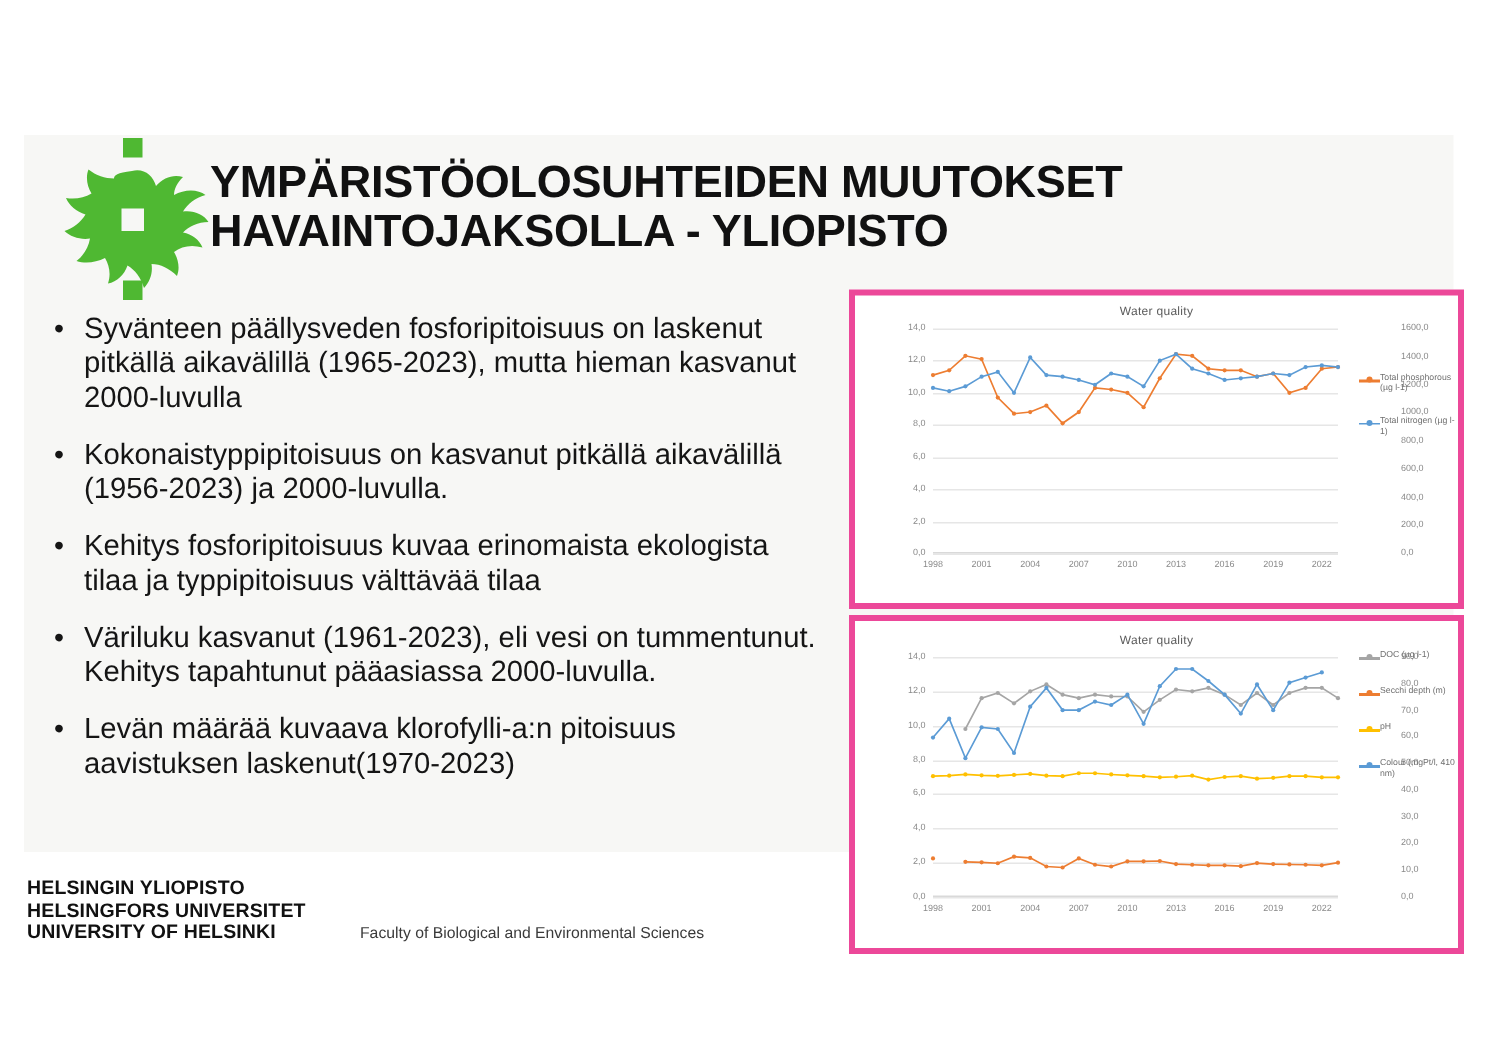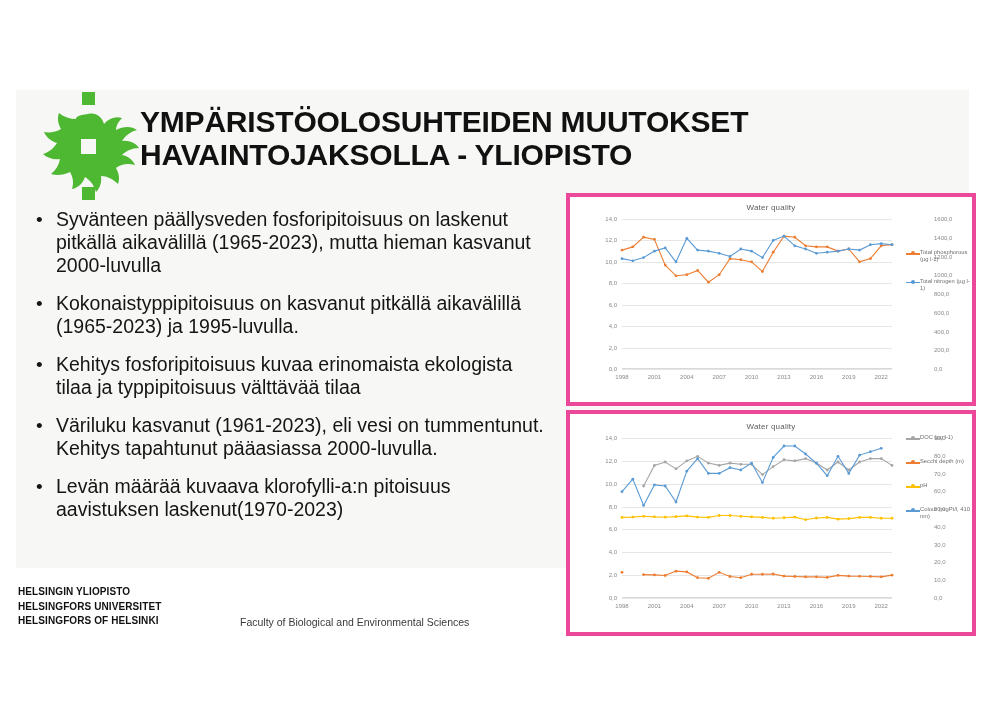--- a/index.html
+++ b/index.html
@@ -48,21 +48,21 @@
   }
   .bullet .dot{
     width:20px;flex:0 0 20px;
     font-size:19px;line-height:23px;
   }
   .bullet .btxt{flex:1 1 auto;}
 
   
   .brand{
     position:absolute;left:18px;top:585px;
-    font-size:10px;font-weight:bold;line-height:14.5px;
+    font-size:13px;font-weight:bold;line-height:14.5px;
     letter-spacing:0.1px;color:#111;
   }
   .faculty{
     position:absolute;left:240px;top:616px;
     font-size:10.5px;color:#3a3a3a;
   }
 
   
   .chartbox{
     position:absolute;background:#ffffff;
@@ -152,40 +152,40 @@
     <div>HAVAINTOJAKSOLLA - YLIOPISTO</div>
   </div>
 
   <div class="bullets" id="bullets">
       <div class="bullet">
         <span class="dot">•</span>
         <span class="btxt">Syvänteen päällysveden fosforipitoisuus on laskenut pitkällä aikavälillä (1965-2023), mutta hieman kasvanut 2000-luvulla</span>
       </div>
       <div class="bullet">
         <span class="dot">•</span>
-        <span class="btxt">Kokonaistyppipitoisuus on kasvanut pitkällä aikavälillä (1965-2023) ja 1995-luvulla.</span>
+        <span class="btxt">Kokonaistyppipitoisuus on kasvanut pitkällä aikavälillä (1956-2023) ja 2000-luvulla.</span>
       </div>
       <div class="bullet">
         <span class="dot">•</span>
         <span class="btxt">Kehitys fosforipitoisuus kuvaa erinomaista ekologista tilaa ja typpipitoisuus välttävää tilaa</span>
       </div>
       <div class="bullet">
         <span class="dot">•</span>
         <span class="btxt">Väriluku kasvanut (1961-2023), eli vesi on tummentunut. Kehitys tapahtunut pääasiassa 2000-luvulla.</span>
       </div>
       <div class="bullet">
         <span class="dot">•</span>
         <span class="btxt">Levän määrää kuvaava klorofylli-a:n pitoisuus aavistuksen laskenut(1970-2023)</span>
       </div>
     </div>
 
   <div class="brand">
     <div>HELSINGIN YLIOPISTO</div>
     <div>HELSINGFORS UNIVERSITET</div>
-    <div>HELSINGFORS OF HELSINKI</div>
+    <div>UNIVERSITY OF HELSINKI</div>
   </div>
   <div class="faculty">Faculty of Biological and Environmental Sciences</div>
 
   <div class="chartbox" id="chart1">
     <div class="ch-title">Water quality</div>
     <div class="plot">
         <div class="grid-line" style="top: 150px;"></div>
         <div class="ytick" style="top: 150px;">0,0</div>
         <div class="grid-line" style="top: 128.571px;"></div>
         <div class="ytick" style="top: 128.571px;">2,0</div>

